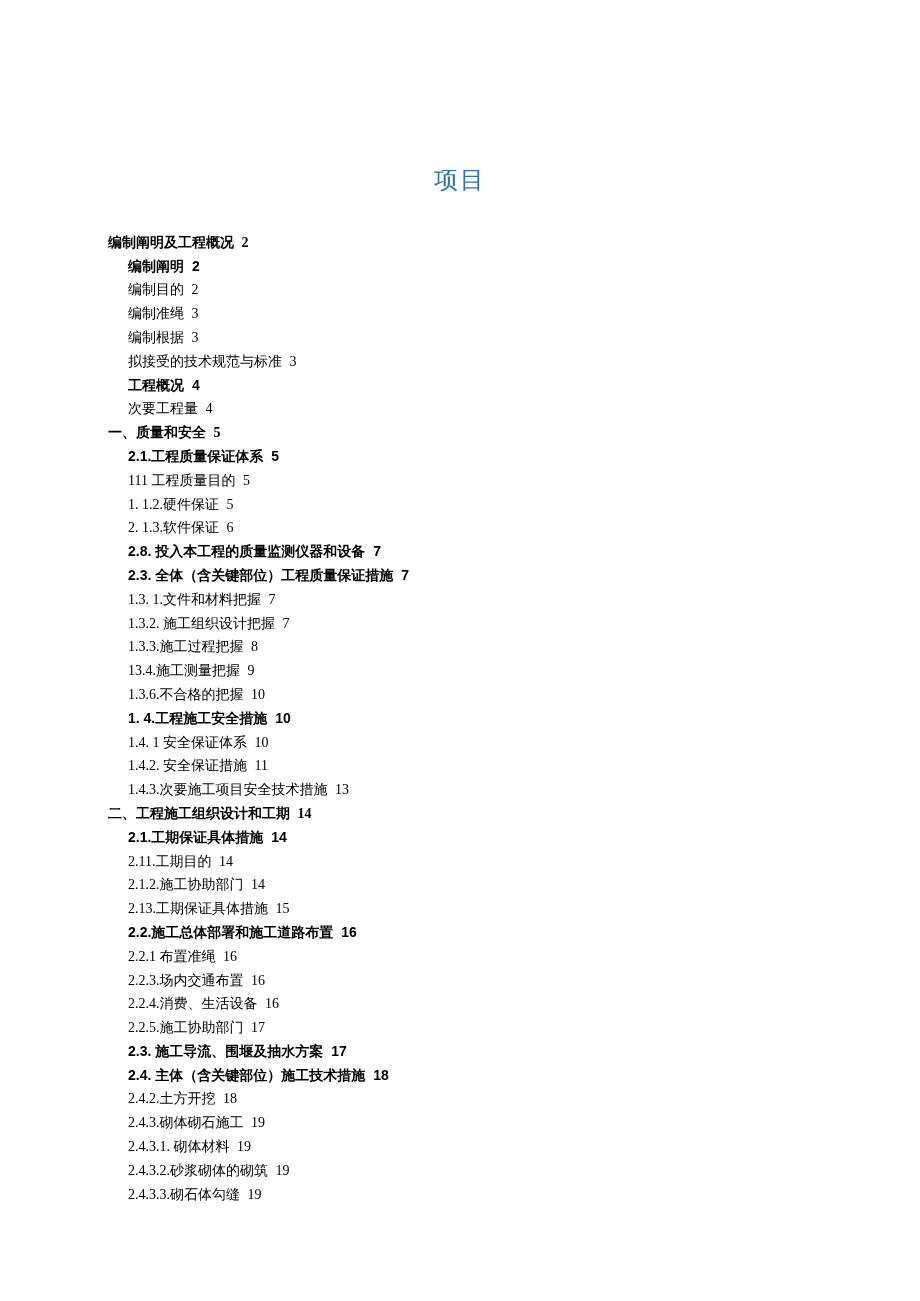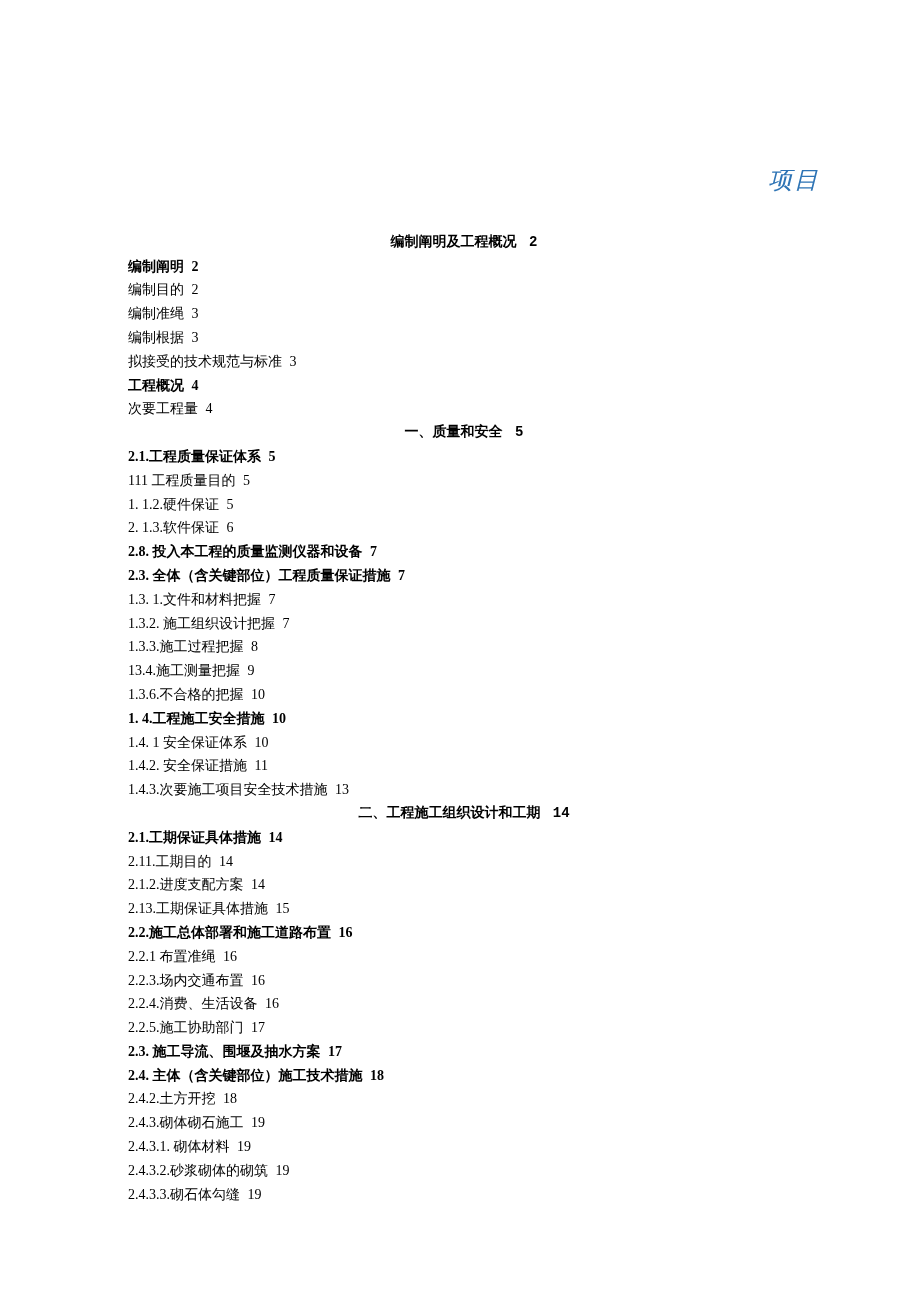--- a/index.html
+++ b/index.html
@@ -7,40 +7,38 @@
     width: 920px;
     height: 1301px;
     background: #fff;
     font-family: "SimSun", "宋体", serif;
     font-size: 14px;
     color: #000;
     padding: 160px 100px 40px 100px;
     line-height: 1.7;
   }
   .title {
-    text-align: right;
+    text-align: center;
     color: #2e74b5;
     font-size: 24px;
     font-family: "SimSun", "宋体", serif;
     margin-bottom: 30px;
     letter-spacing: 2px;
-    font-style: italic;
   }
   .level-1 {
     font-weight: bold;
-    font-family: Liberation Mono, monospace;
+    font-family: Liberation Serif, serif;
     margin-left: 8px;
-    text-align: center;
   }
   .level-2 {
     margin-left: 28px;
   }
   .level-2.bold {
     font-weight: bold;
-    font-family: Liberation Serif, serif;
+    font-family: Liberation Sans, sans-serif;
   }
   .entry {
     display: block;
   }
   .page-num {
     margin-left: 4px;
   }
 </style>
 </head>
 <body>
@@ -68,21 +66,21 @@
     <div class="entry level-2"><span>1.3.3.施工过程把握</span><span class="page-num"> 8</span></div>
     <div class="entry level-2"><span>13.4.施工测量把握</span><span class="page-num"> 9</span></div>
     <div class="entry level-2"><span>1.3.6.不合格的把握</span><span class="page-num"> 10</span></div>
     <div class="entry level-2 bold"><span>1.  4.工程施工安全措施</span><span class="page-num"> 10</span></div>
     <div class="entry level-2"><span>1.4.    1 安全保证体系</span><span class="page-num"> 10</span></div>
     <div class="entry level-2"><span>1.4.2.     安全保证措施</span><span class="page-num"> 11</span></div>
     <div class="entry level-2"><span>1.4.3.次要施工项目安全技术措施</span><span class="page-num"> 13</span></div>
     <div class="entry level-1 bold"><span>二、工程施工组织设计和工期</span><span class="page-num"> 14</span></div>
     <div class="entry level-2 bold"><span>2.1.工期保证具体措施</span><span class="page-num"> 14</span></div>
     <div class="entry level-2"><span>2.11.工期目的</span><span class="page-num"> 14</span></div>
-    <div class="entry level-2"><span>2.1.2.进度支配方案</span><span class="page-num"> 14</span></div>
+    <div class="entry level-2"><span>2.1.2.施工协助部门</span><span class="page-num"> 14</span></div>
     <div class="entry level-2"><span>2.13.工期保证具体措施</span><span class="page-num"> 15</span></div>
     <div class="entry level-2 bold"><span>2.2.施工总体部署和施工道路布置</span><span class="page-num"> 16</span></div>
     <div class="entry level-2"><span>2.2.1 布置准绳</span><span class="page-num"> 16</span></div>
     <div class="entry level-2"><span>2.2.3.场内交通布置</span><span class="page-num"> 16</span></div>
     <div class="entry level-2"><span>2.2.4.消费、生活设备</span><span class="page-num"> 16</span></div>
     <div class="entry level-2"><span>2.2.5.施工协助部门</span><span class="page-num"> 17</span></div>
     <div class="entry level-2 bold"><span>2.3. 施工导流、围堰及抽水方案</span><span class="page-num"> 17</span></div>
     <div class="entry level-2 bold"><span>2.4. 主体（含关键部位）施工技术措施</span><span class="page-num"> 18</span></div>
     <div class="entry level-2"><span>2.4.2.土方开挖</span><span class="page-num"> 18</span></div>
     <div class="entry level-2"><span>2.4.3.砌体砌石施工</span><span class="page-num"> 19</span></div>

